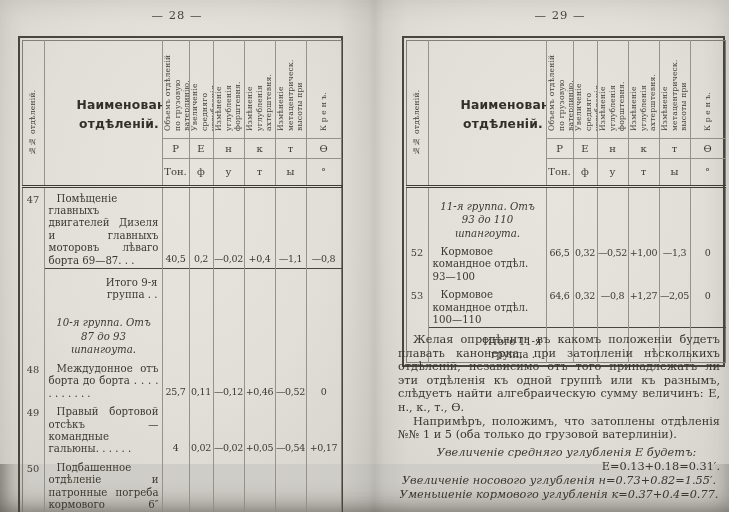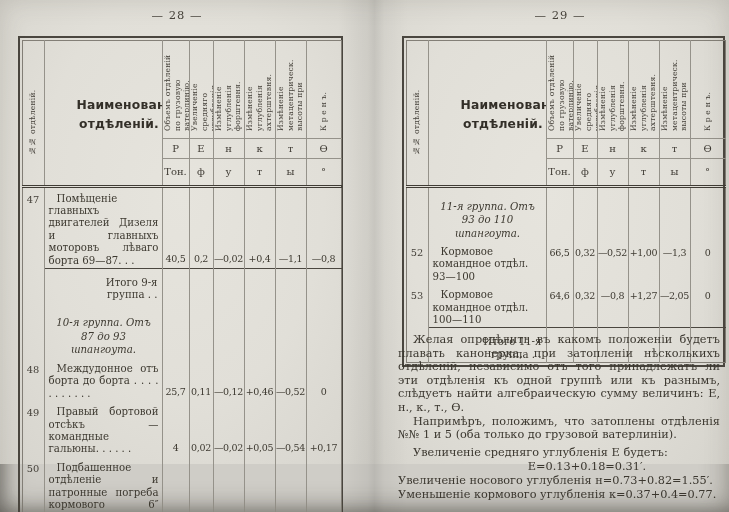--- a/index.html
+++ b/index.html
@@ -41,22 +41,22 @@
   tr.vtop td.v{vertical-align:top;padding-top:6px;}
   tr.group td.nm{font-style:italic;text-align:center;text-indent:0;padding-top:12px;line-height:13.5px;}
   tr.total td.nm{text-align:right;text-indent:0;padding:8px 4px 1px 0;}
   tr.total td.nm,tr.total td.v{border-top:1.5px solid #4a463f;padding-left:48px;}
   tr.total td.v{padding-bottom:6px;font-family:Liberation Serif, serif;}
 
   
   #essay{position:absolute;left:34px;top:333px;width:322px;font-size:11.3px;line-height:13.6px;color:#3b372f;}
   #essay p{margin:0;text-align:justify;}
   #essay p.ind{text-indent:15px;}
-  #essay p.formula{text-align:center;padding-left:56px;margin-top:1px;}
-  #essay p.plain{text-align:left;}
+  #essay p.formula{text-align:right;padding-left:56px;margin-top:1px;}
+  #essay p.plain{text-align:center;font-style:italic;}
 </style>
 </head>
 <body>
 
 <div id="canvas">
 
   <div class="page" id="left-page">
     <div class="pagenum" style="left:18px;width:318px;">— 28 —</div>
 
     <div class="twrap" id="left-table">

